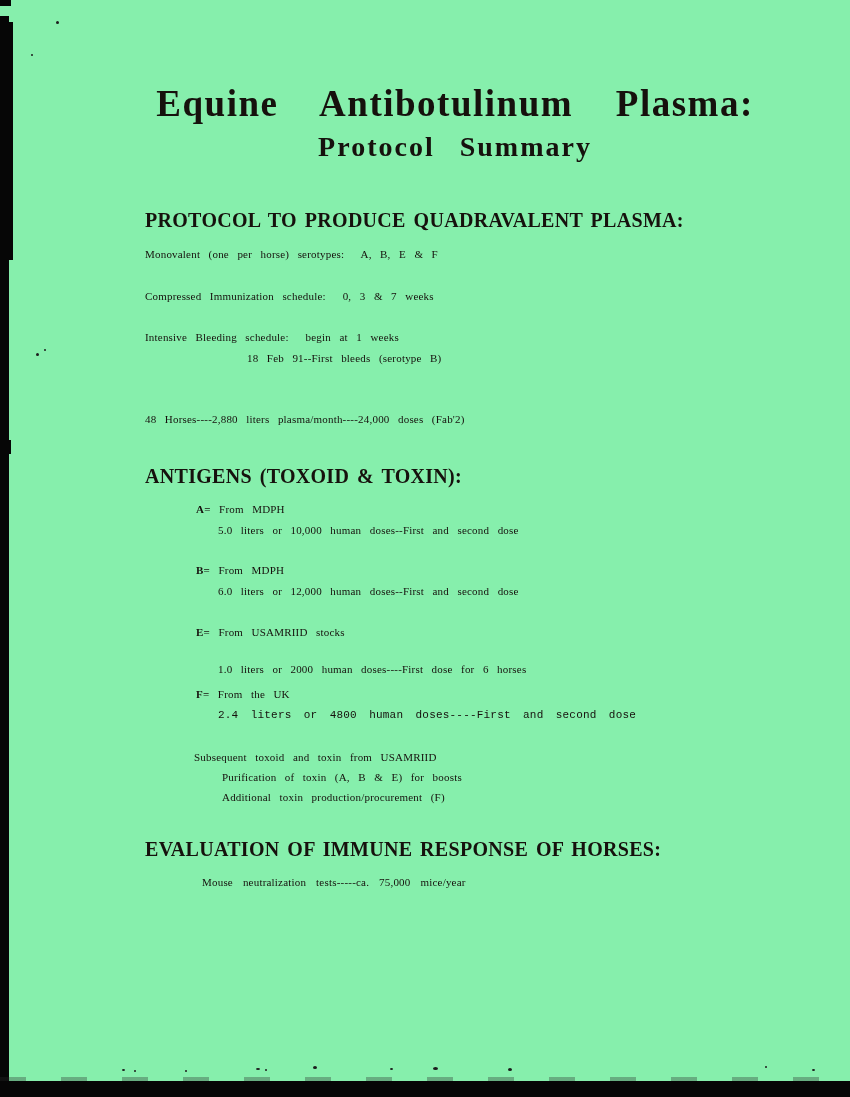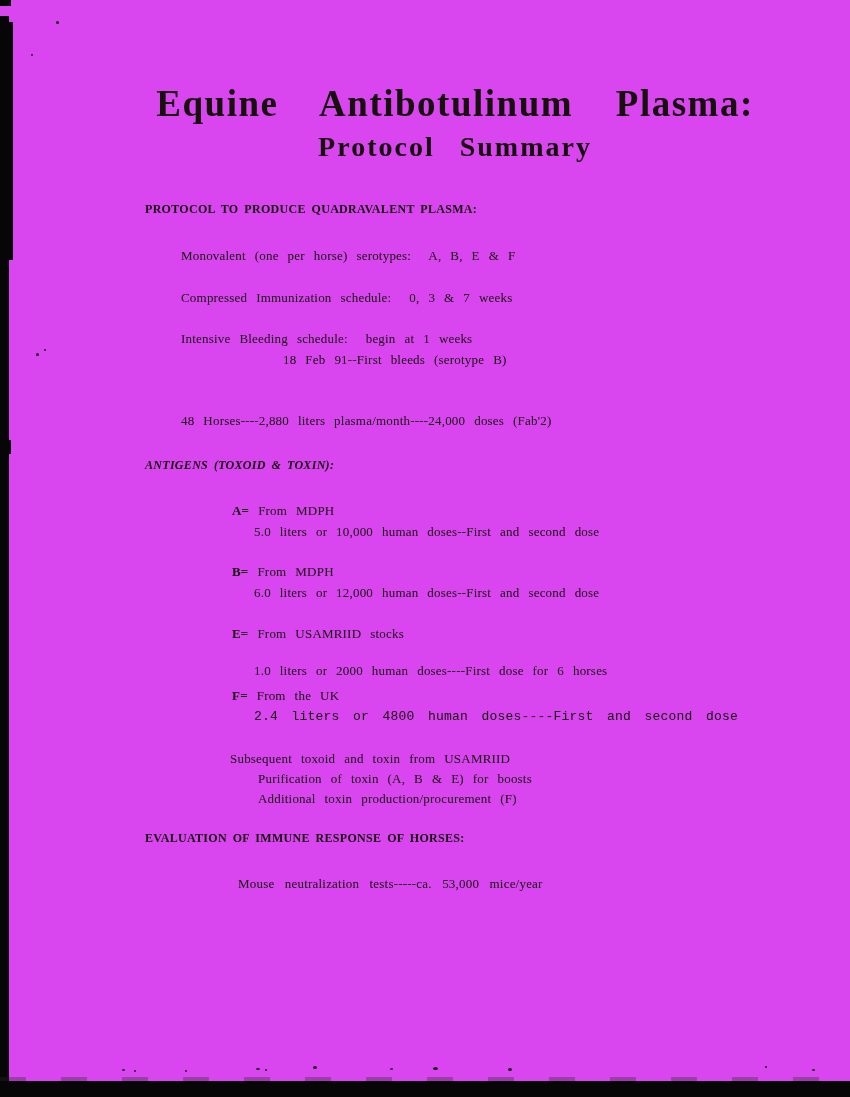--- a/index.html
+++ b/index.html
@@ -1,19 +1,19 @@
 <!DOCTYPE html>
 <html><head>
 <meta charset="utf-8">
 <style>
   html,body{margin:0;padding:0;background:#e8e8e8;}
   .page{
     position:relative;
     width:850px;height:1097px;
-    background:#d946ef;
+    background:#86efac;
     overflow:hidden;
     font-family:"Liberation Serif","DejaVu Serif",serif;
     color:#16110d;
   }
   
   .bar{position:absolute;background:#060606;}
   .left-bar{left:0;top:16px;width:9px;height:1081px;}
   .left-bar-wide{left:9px;top:22px;width:4px;height:238px;}
   .left-bar-tick{left:9px;top:440px;width:2px;height:14px;}
   .top-notch{left:0;top:0;width:11px;height:6px;}
@@ -22,52 +22,52 @@
     position:absolute;left:0;top:1077px;width:850px;height:4px;
     background:repeating-linear-gradient(90deg,
       rgba(40,40,40,.55) 0 26px, rgba(40,40,40,0) 26px 61px);
     opacity:.6;
   }
   .speck{position:absolute;background:#1c1c1c;border-radius:50%;}
   
   .line{
     position:absolute;
     white-space:pre;
-    font-size:13px;
+    font-size:11px;
     letter-spacing:.2px;
     word-spacing:5.5px;
-    margin-left:36px;
   }
   .heading{
     position:absolute;
     white-space:pre;
     font-weight:700;
-    font-size:12px;
+    font-size:20px;
     letter-spacing:.3px;
     word-spacing:2.5px;
+    margin-top:7px;
   }
   .title-wrap{position:absolute;left:142px;top:84px;width:626px;text-align:center;}
   .title-1{
     font-weight:700;font-size:37px;line-height:1.1;
     word-spacing:32px;letter-spacing:1.5px;white-space:pre;
   }
   .title-2{
     font-weight:700;font-size:28px;margin-top:6px;
     word-spacing:16px;letter-spacing:2px;white-space:pre;
   }
   .ant-label{font-weight:700;}
   
   .pos-h1{left:145px;top:202px;}
   .pos-mono{left:145px;top:248px;}
   .pos-imm{left:145px;top:290px;}
   .pos-bleed{left:145px;top:331px;}
   .pos-bleed1{left:247px;top:352px;}
   .pos-bleed2{left:247px;top:372px;}
   .pos-prod{left:145px;top:413px;}
-  .pos-h2{left:145px;top:458px;font-style:italic;}
+  .pos-h2{left:145px;top:458px;}
   .pos-a1{left:196px;top:503px;}
   .pos-a2{left:218px;top:524px;}
   .pos-b1{left:196px;top:564px;}
   .pos-b2{left:218px;top:585px;}
   .pos-e1{left:196px;top:626px;}
   .pos-e2{left:218px;top:663px;}
   .pos-f1{left:196px;top:688px;}
   .pos-f2{left:218px;top:709px;font-family:Liberation Mono, monospace;}
   .pos-sub{left:194px;top:751px;}
   .pos-sub1{left:222px;top:771px;}
@@ -127,15 +127,15 @@
   <div class="line pos-e2">1.0 liters or 2000 human doses----First dose for 6 horses</div>
 
   <div class="line pos-f1"><span class="ant-label">F=</span> <span>From the UK</span></div>
   <div class="line pos-f2">2.4 liters or 4800 human doses----First and second dose</div>
 
   <div class="line pos-sub">Subsequent toxoid and toxin from USAMRIID</div>
   <div class="line pos-sub2">Additional toxin production/procurement (F)</div>
   <div class="line pos-sub1">Purification of toxin (A, B &amp; E) for boosts</div>
 
   <div class="heading pos-h3">EVALUATION OF IMMUNE RESPONSE OF HORSES:</div>
-  <div class="line pos-mouse">Mouse neutralization tests-----ca. 53,000 mice/year</div>
+  <div class="line pos-mouse">Mouse neutralization tests-----ca. 75,000 mice/year</div>
 
 </div>
 
 </body></html>

